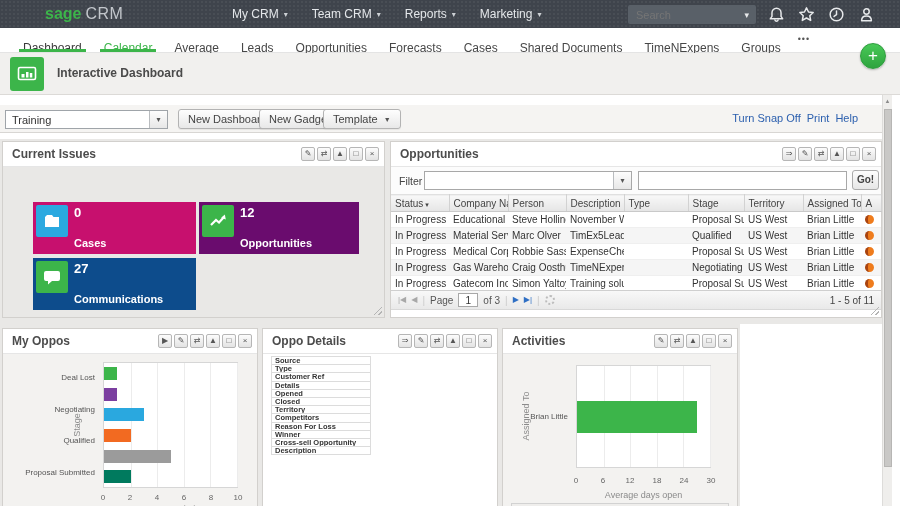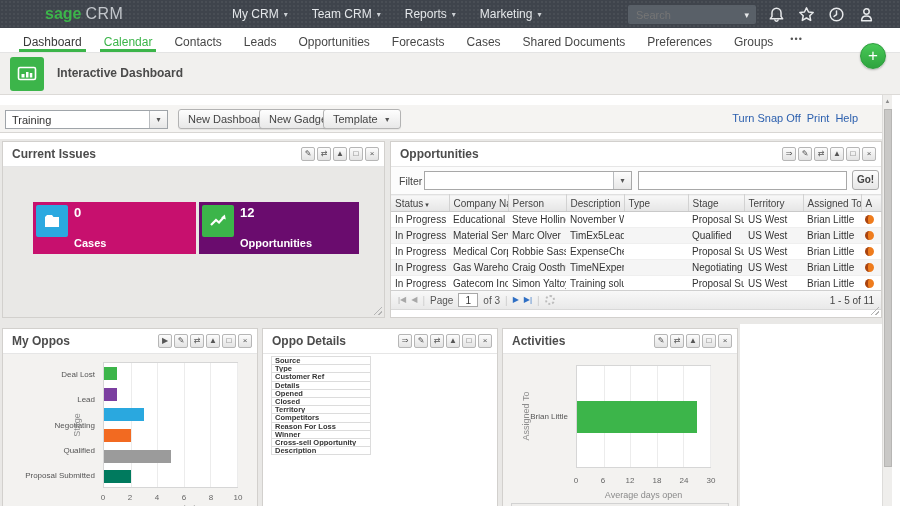--- a/index.html
+++ b/index.html
@@ -21,21 +21,21 @@
   .searchbox input{flex:1;background:transparent;border:0;outline:0;color:#bcc2c8;font-size:11px;padding:0 0 0 8px;
                    font-family:"Liberation Sans",sans-serif;width:90px;}
   .searchbox .caret{color:#e8eaec;font-size:9px;padding:0 7px;}
   .tb-icons{position:absolute;left:768px;top:0;height:28px;display:flex;gap:13px;align-items:center;}
   .tb-icon{width:17px;height:17px;cursor:pointer;}
   .tb-icon svg{width:100%;height:100%;stroke:#e8eaec;fill:none;stroke-width:1.3;stroke-linejoin:round;stroke-linecap:round;}
 
   
   .tabs{position:absolute;left:0;top:28px;width:900px;height:25px;background:#fff;border-bottom:1px solid #e4e4e4;
         display:flex;align-items:stretch;padding-left:12px;}
-  .tab{position:relative;font-size:12px;color:#474747;padding:2px 11px;line-height:24px;cursor:pointer;white-space:nowrap;}
+  .tab{position:relative;font-size:12px;color:#474747;padding:8px 11px;line-height:24px;cursor:pointer;white-space:nowrap;}
   .tab.active{color:#3a3a3a;}
   .tab.active::after,.tab.highlight::after{content:"";position:absolute;left:7px;right:7px;bottom:0;height:3px;background:#3cb54a;}
   .tab.highlight{color:#3cb54a;}
   .tab-overflow{font-size:9px;color:#555;line-height:22px;padding:0 6px;letter-spacing:1px;cursor:pointer;}
 
   
   .pageheader{position:absolute;left:0;top:53px;width:900px;height:42px;background:#f1f0ee;border-bottom:1px solid #dcdad7;}
   .appicon{position:absolute;left:10px;top:4px;width:34px;height:34px;background:#3cb54a;border-radius:3px;
            display:flex;align-items:center;justify-content:center;}
   .pagetitle{position:absolute;left:57px;top:13px;font-size:12px;font-weight:bold;color:#4a4a4a;}
@@ -191,27 +191,27 @@
             <circle cx="7.5" cy="4.8" r="2.4"></circle>
             <path d="M3.2 13c0-2.6 1.9-4.2 4.3-4.2s4.3 1.6 4.3 4.2z"></path>
           </svg>
       </span>
     </div>
   </div>
 
   <div class="tabs" id="tabs">
       <div class="tab active">Dashboard</div>
       <div class="tab highlight">Calendar</div>
-      <div class="tab">Contacts</div>
+      <div class="tab">Average</div>
       <div class="tab">Leads</div>
       <div class="tab">Opportunities</div>
       <div class="tab">Forecasts</div>
       <div class="tab">Cases</div>
       <div class="tab">Shared Documents</div>
-      <div class="tab">Preferences</div>
+      <div class="tab">TimeNExpens</div>
       <div class="tab">Groups</div>
       <div class="tab-overflow">•••</div>
     </div>
 
   <div class="pageheader">
     <div class="appicon">
       <svg width="22" height="22" viewBox="0 0 22 22">
         <rect x="2.5" y="4.5" width="17" height="12" rx="1.5" fill="none" stroke="#fff" stroke-width="1.6"></rect>
         <rect x="5.5" y="11" width="3" height="3.5" fill="#fff"></rect>
         <rect x="10" y="9" width="2.5" height="5.5" fill="#fff"></rect>
@@ -272,20 +272,29 @@
           </div>
           <div class="tile" style="left: 196px; top: 35px; width: 160px; background: rgb(106, 12, 110);">
             <div class="tile-icon" style="background: rgb(60, 181, 74);">
               <svg width="20" height="20" viewBox="0 0 20 20">
                 <path fill="none" stroke="#fff" stroke-width="2.2" d="M3 14l5-5 3 2.5L16 6"></path>
                 <path fill="#fff" d="M16.8 3.6l1 5-4.6-1.8z"></path>
               </svg>
             </div>
             <div class="tile-count">12</div>
             <div class="tile-label">Opportunities</div>
+          </div>
+          <div class="tile" style="left: 30px; top: 91px; width: 163px; background: rgb(13, 76, 140);">
+            <div class="tile-icon" style="background: rgb(60, 181, 74);">
+              <svg width="20" height="20" viewBox="0 0 20 20">
+                <path fill="#fff" d="M4 4h12a2 2 0 0 1 2 2v6a2 2 0 0 1-2 2h-6l-4 3.4V14H4a2 2 0 0 1-2-2V6a2 2 0 0 1 2-2z"></path>
+              </svg>
+            </div>
+            <div class="tile-count">27</div>
+            <div class="tile-label">Communications</div>
           </div>
         </div>
       <div class="resize-corner"></div>
     </div>
 
     <div class="panel" style="left:390px;top:2px;width:492px;height:177px;">
       <div class="phead">
         <span class="ptitle">Opportunities</span>
         <span class="hicons">
             <span class="hicon">⇒</span>
@@ -450,21 +459,20 @@
               <div class="band">
                 <div class="bar" style="height: 13px; width: 50%; background: rgb(155, 155, 155);"></div>
               </div>
               <div class="band">
                 <div class="bar" style="height: 13px; width: 20%; background: rgb(0, 122, 94);"></div>
               </div>
             </div>
           </div>
           <div class="cats" style="left: 0px; top: 8px; width: 96px; height: 126px;">
             <div class="cat">Deal Lost</div>
-            <div class="cat">Lead</div>
             <div class="cat">Negotiating</div>
             <div class="cat">Qualified</div>
             <div class="cat">Proposal Submitted</div>
           </div>
           <div class="xticks" style="left: 100px; top: 139px; width: 135px;">
             <span style="left: 0%;">0</span>
             <span style="left: 20%;">2</span>
             <span style="left: 40%;">4</span>
             <span style="left: 60%;">6</span>
             <span style="left: 80%;">8</span>

